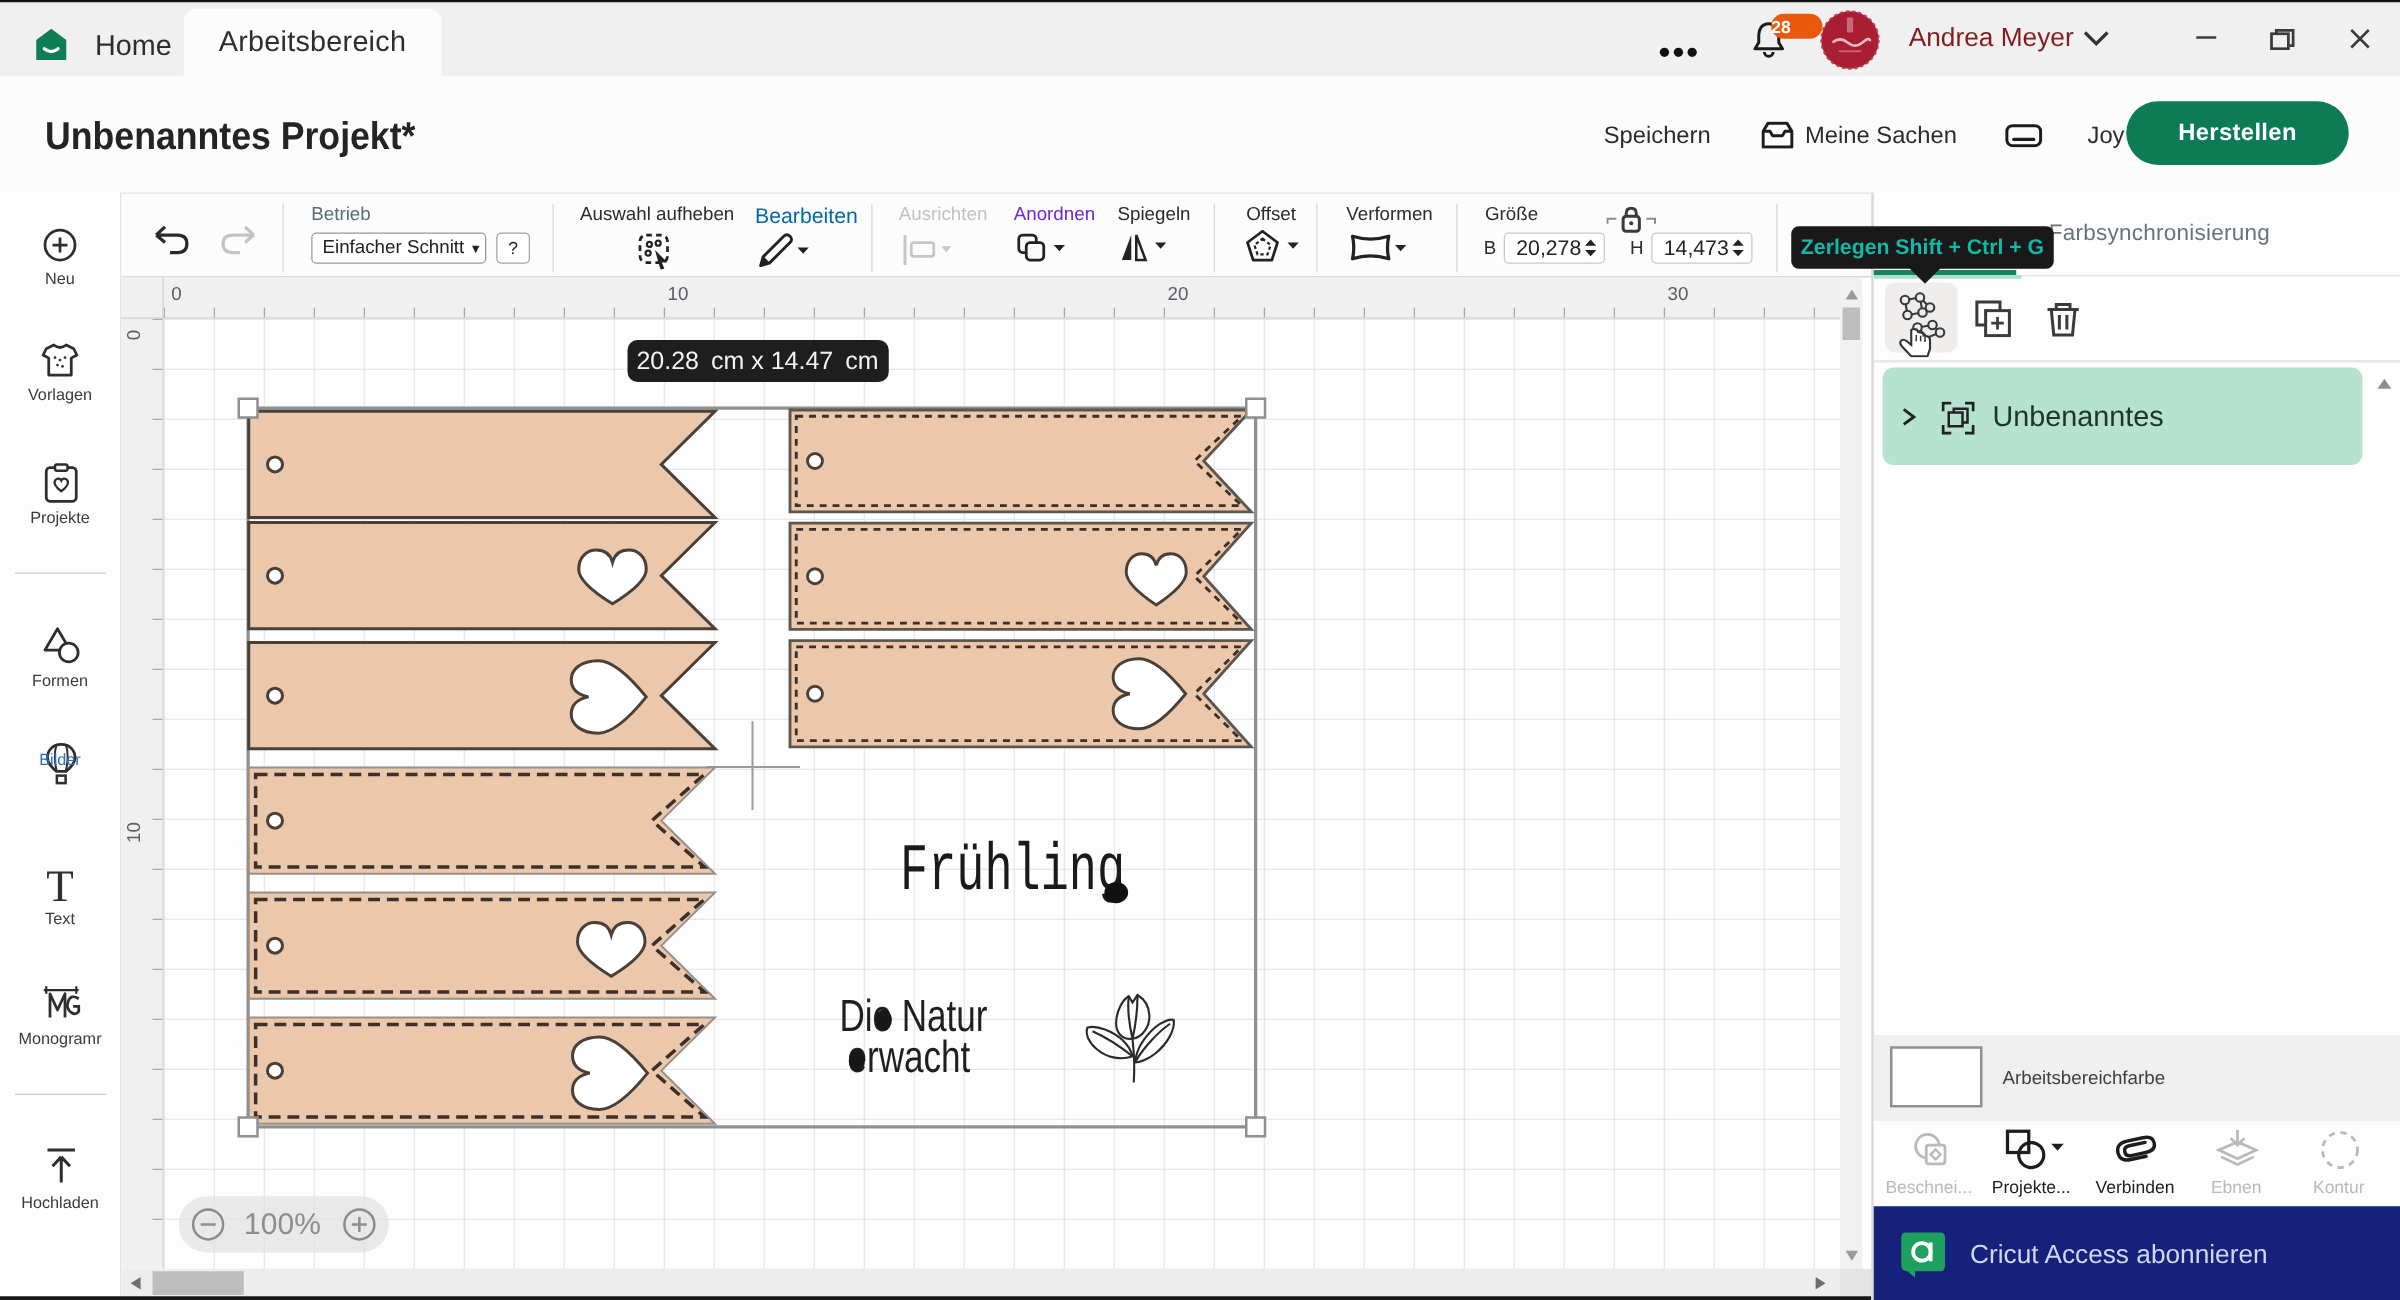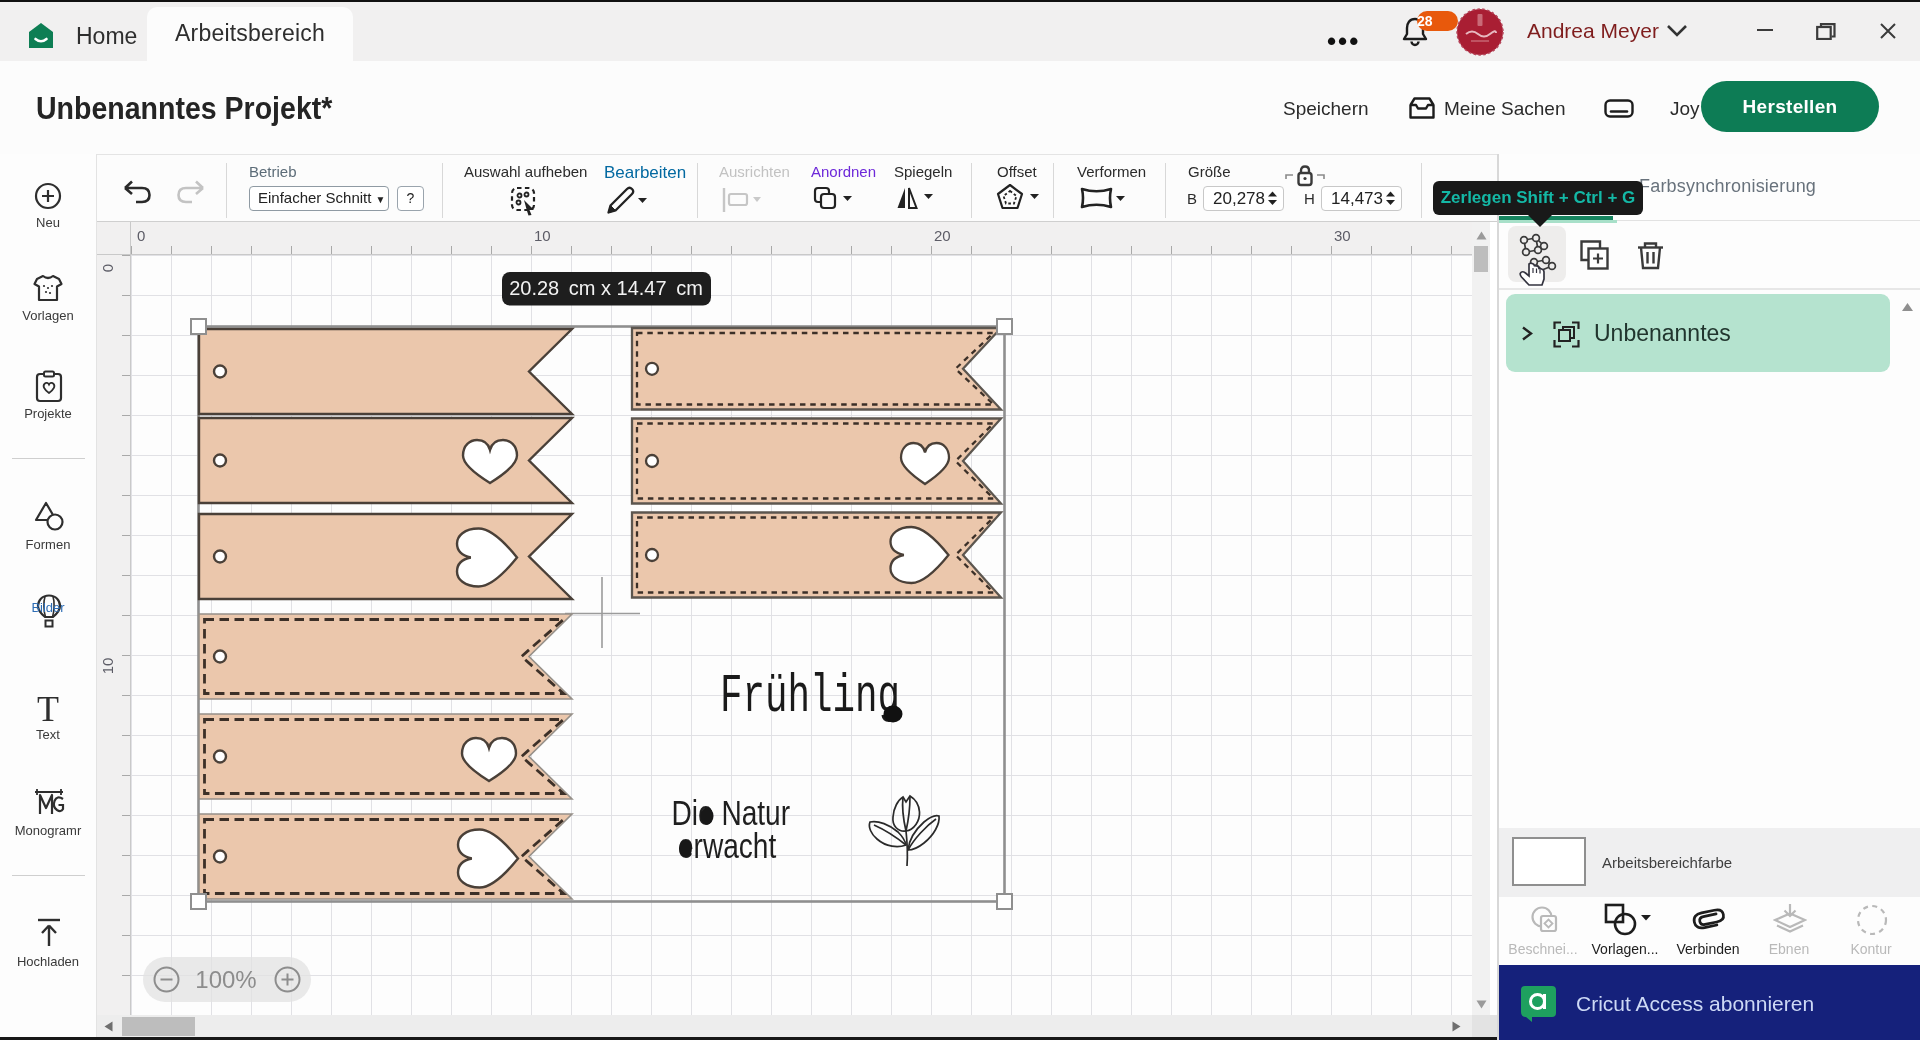--- a/index.html
+++ b/index.html
@@ -513,21 +513,21 @@
 <rect x="11" y="11" width="15" height="15" rx="2" fill="#fdfdfd" stroke="#b9b9b9" stroke-width="2.2"></rect>
 <path d="M14.5 18.5 L18.5 14.5 L22.5 18.5 L18.5 22.5 Z" fill="none" stroke="#b9b9b9" stroke-width="1.8"></path>
 </svg>
 <div class="abs" style="left:1503px;top:941px;width:80px;text-align:center;font-size:14px;color:#b9b9b9;">Beschnei...</div>
 
 <svg class="abs" style="left:1604px;top:903px;" width="48" height="34" viewBox="0 0 48 34">
 <rect x="2" y="2" width="17" height="17" fill="none" stroke="#1d1d1d" stroke-width="2.6"></rect>
 <circle cx="21" cy="21" r="10" fill="none" stroke="#1d1d1d" stroke-width="2.6"></circle>
 <path d="M37 12 L42 17.5 L47 12 Z" fill="#1d1d1d"></path>
 </svg>
-<div class="abs" style="left:1585px;top:941px;width:80px;text-align:center;font-size:14px;color:#1d1d1d;">Vorlagen...</div>
+<div class="abs" style="left:1585px;top:941px;width:80px;text-align:center;font-size:14px;color:#1d1d1d;">Projekte...</div>
 
 <svg class="abs" style="left:1690px;top:906px;" width="38" height="26" viewBox="0 0 38 26">
 <path d="M25.5 20.5 L13 20.5 Q4 20.5 4 13 Q4 5.5 13 5.5 L26 5.5 Q34 5.5 34 11.5 Q34 17.5 26 17.5 L14 17.5 Q9.5 17.5 9.5 13.5 Q9.5 9.5 14 9.5 L27 9.5" fill="none" stroke="#1d1d1d" stroke-width="2.7" stroke-linecap="round" transform="rotate(-12 19 13)"></path>
 </svg>
 <div class="abs" style="left:1668px;top:941px;width:80px;text-align:center;font-size:14px;color:#1d1d1d;">Verbinden</div>
 
 <svg class="abs" style="left:1773px;top:903px;" width="34" height="33" viewBox="0 0 34 33">
 <path d="M17 1 L17 12 M11.5 7.5 L17 13 L22.5 7.5" fill="none" stroke="#b9b9b9" stroke-width="2.2"></path>
 <path d="M2 17 L17 10.5 L32 17 L17 24 Z" fill="none" stroke="#b9b9b9" stroke-width="2.2"></path>
 <path d="M4 22.5 L17 28.5 L30 22.5" fill="none" stroke="#b9b9b9" stroke-width="2.2"></path>

